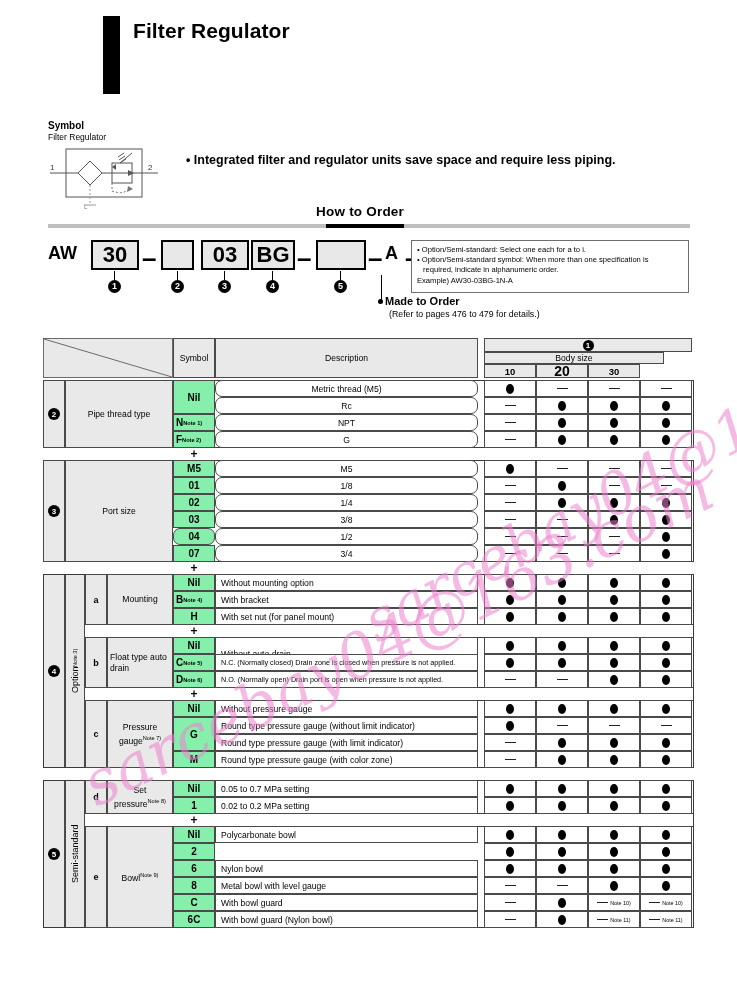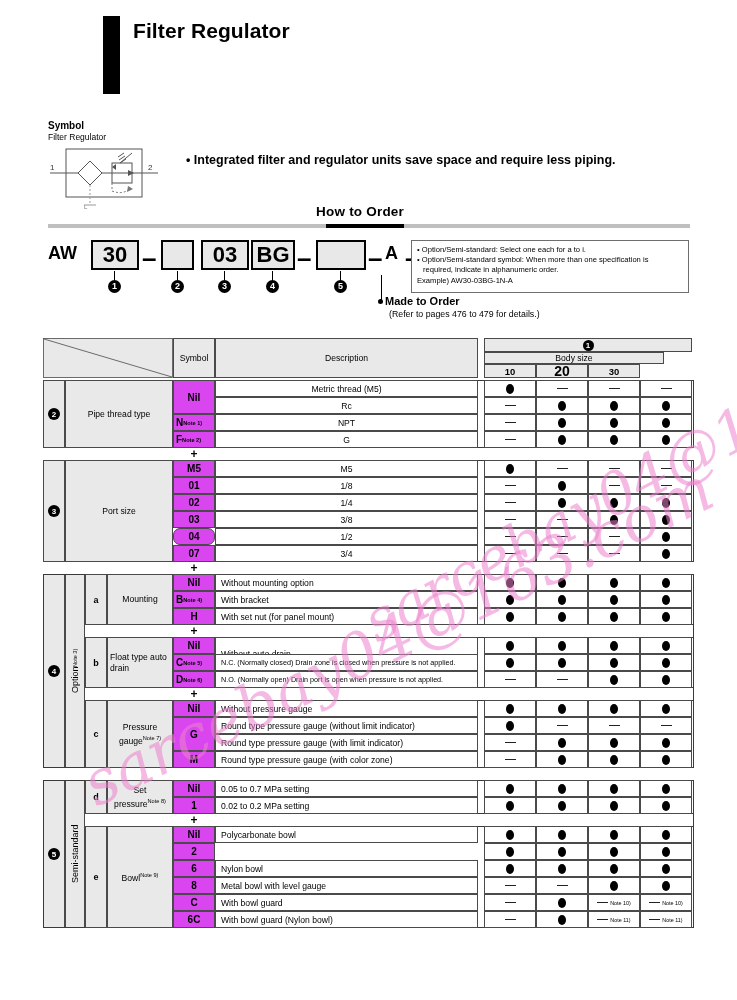--- a/index.html
+++ b/index.html
@@ -118,23 +118,23 @@
   .cell {
     position:absolute;
     border:0.8px solid #4a4a4a;
     background:#fff;
     display:flex; align-items:center;
     font-size:8.6px;
     overflow:hidden;
   }
   .cell.grey { background:#e9e9e9; }
   .cell.ctr { justify-content:center; }
-  .cell.sym { justify-content:center; font-weight:bold; font-size:10px; background:#d946ef; }
+  .cell.sym { justify-content:center; font-weight:bold; font-size:10px; background:#86efac; }
   .cell.desc { padding-left:5px; }
-  .cell.desc-c { justify-content:center; }
+  .cell.desc-c { justify-content:center;border-radius:7px; }
 
   .dot {
     width:8px; height:10px; border-radius:50%;
     background:#000; display:inline-block;
   }
   .dash {
     width:11px; height:1.6px; background:#222; display:inline-block;
   }
   .noteref { font-size:5.4px; vertical-align:super; margin-left:2px; }
   .sup { font-size:5.6px; vertical-align:super; }

